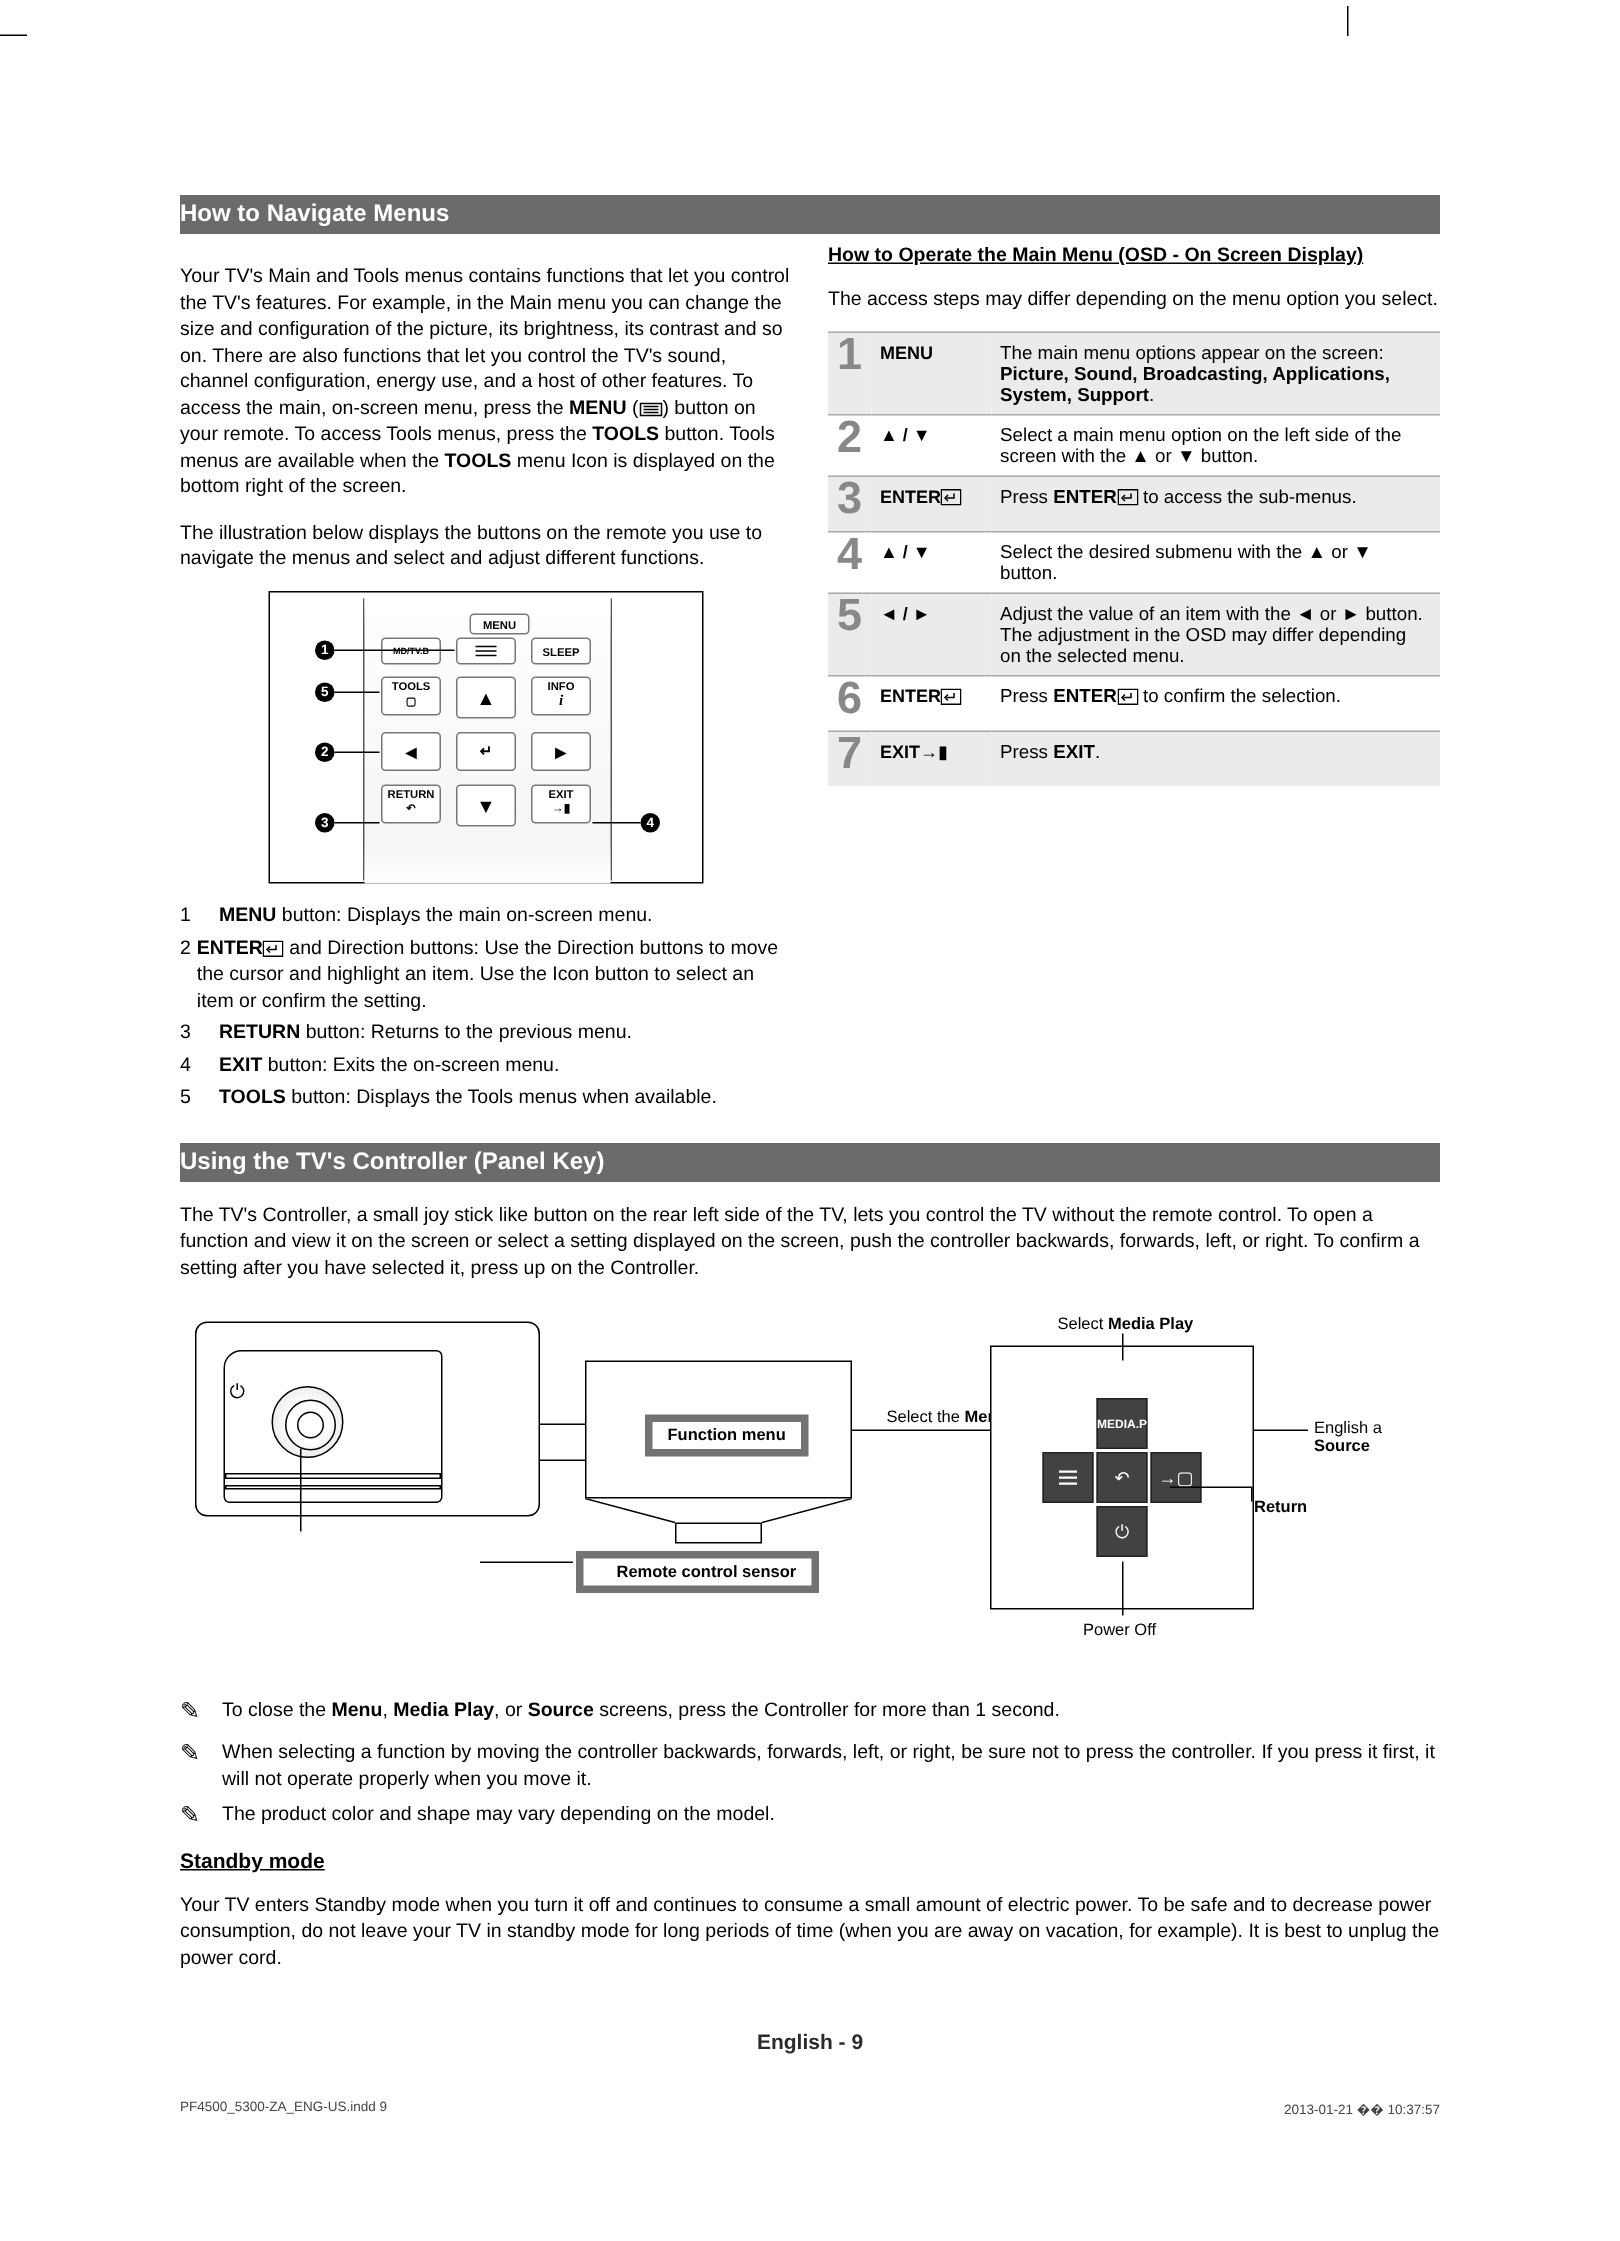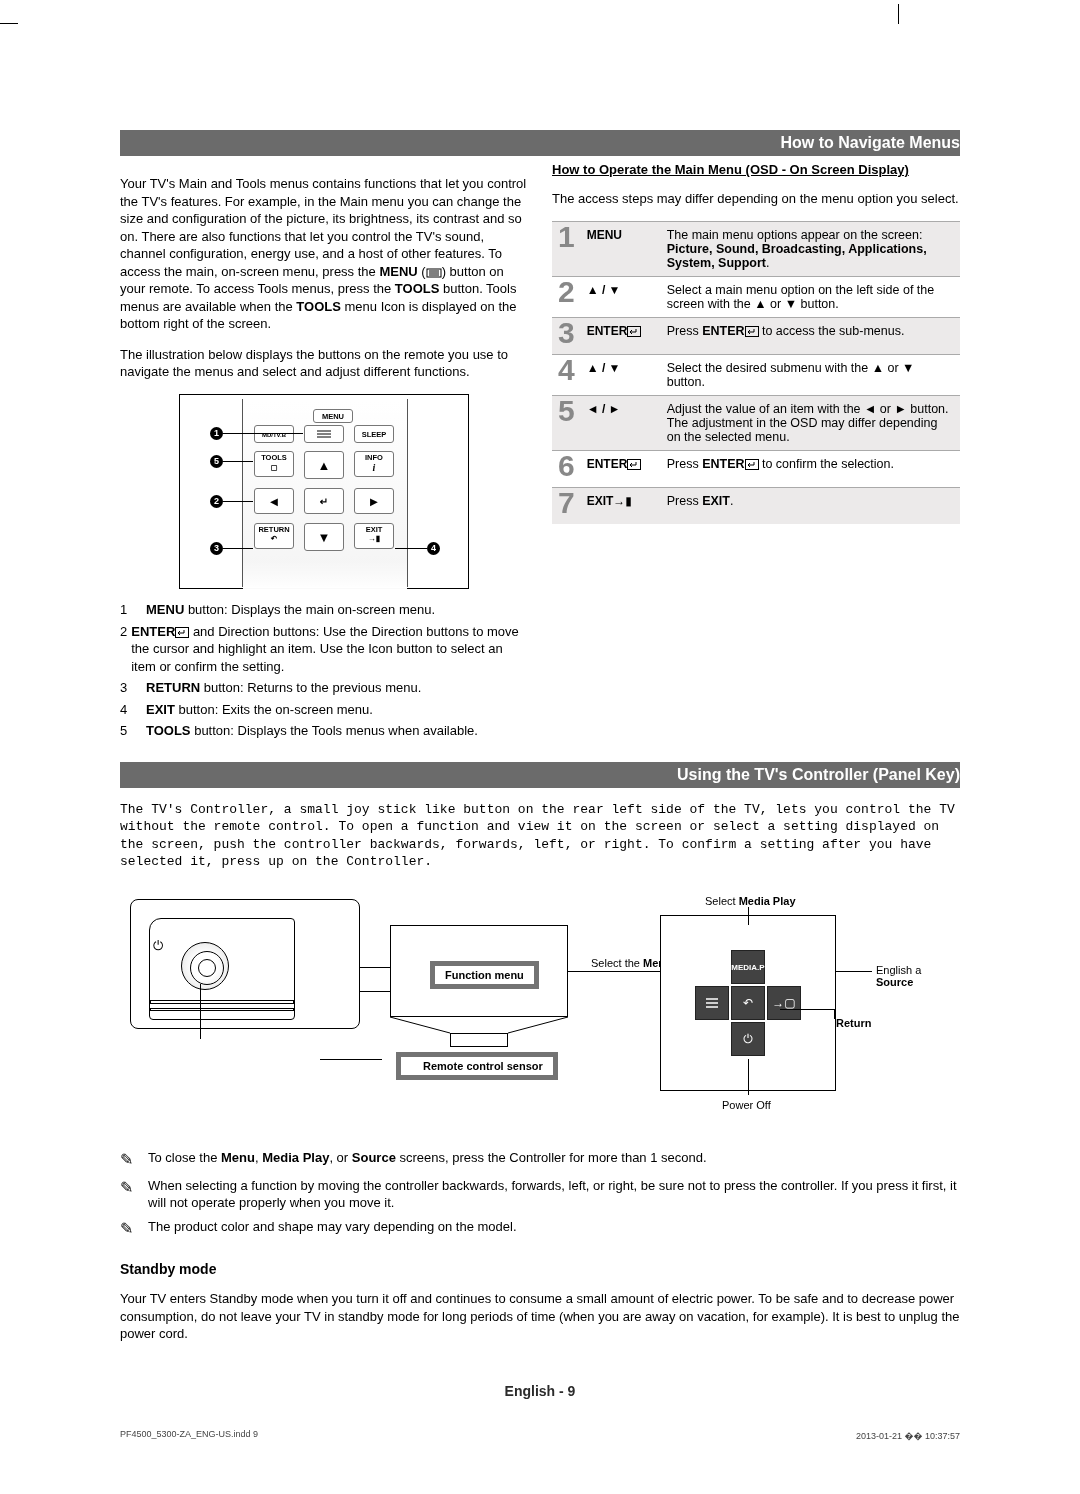--- a/index.html
+++ b/index.html
@@ -19,21 +19,21 @@
   .short-vert { border-left: 1px solid #000; height: 20px; position:absolute; top:4px; left: 898px; }
 
   .content {
     width: 840px;
     margin: 0 auto;
     margin-top: 90px;
   }
   .section-header {
     background: #6b6b6b;
     color: #fff;
-    text-align: right;
+    text-align: left;
     font-weight: bold;
     padding: 4px 0;
     font-size: 16px;
     margin-bottom: 6px;
   }
   .two-col {
     display: flex;
     gap: 24px;
   }
   .col { flex: 1; }
@@ -91,21 +91,21 @@
     padding-top: 0;
     line-height: 1;
   }
   .step-table .btn-col { width: 80px; font-weight: bold; font-size: 12px; }
   .step-table tr.even { background: #eceaea; }
 
   .legend { margin-top: 12px; }
   .legend-row { display: flex; margin-bottom: 4px; line-height: 1.35; }
   .legend-num { width: 26px; }
 
-  .controller-para { line-height: 1.35; font-family: Liberation Mono, monospace; }
+  .controller-para { line-height: 1.35; }
   .controller-diagram {
     position: relative;
     width: 840px; height: 250px;
     margin: 18px 0 10px 0;
   }
   .tv-back {
     position: absolute; left: 10px; top: 10px;
     width: 230px; height: 130px; border: 1.5px solid #000; border-radius: 8px;
     background: #fff;
   }
@@ -138,21 +138,21 @@
   .dpad-cell { position:absolute; width:34px; height:34px; border:1px solid #222; background:#424242; color:#fff; font-size:12px; display:flex; align-items:center; justify-content:center; }
   .dpad-cell.top { left:36px; top:0; font-size: 8px; font-weight:bold; }
   .dpad-cell.left { left:0; top:36px; }
   .dpad-cell.mid { left:36px; top:36px; }
   .dpad-cell.right { left:72px; top:36px; }
   .dpad-cell.bot { left:36px; top:72px; }
   .line { position:absolute; background:#000; }
 
   .note-row { display:flex; gap: 8px; margin: 6px 0; line-height:1.35; align-items:flex-start; }
   .note-icon { font-size: 16px; width: 20px; flex: none; }
-  .section-sub { font-weight: bold; font-size: 14px; margin-top: 22px; }
+  .section-sub { font-weight: bold; text-decoration: underline; font-size: 14px; margin-top: 10px; }
   .footer-bar {
     text-align: center; font-weight: bold; color:#2b2b2b;
     margin-top: 40px; font-size: 14px;
   }
   .print-line {
     display:flex; justify-content:space-between; font-size: 9px; color:#444;
     width: 840px; margin: 30px auto 0 auto;
   }
   svg.icon { vertical-align: -2px; }
 </style>
@@ -327,21 +327,21 @@
       <div class="func-box"></div>
 
       <svg style="position:absolute; left:270px; top:128px;" width="178" height="30">
         <line x1="0" y1="0" x2="60" y2="16" stroke="#000"></line>
         <line x1="178" y1="0" x2="118" y2="16" stroke="#000"></line>
       </svg>
       <div class="sensor-box" style="left:330px; top:144px; width:58px; height:14px;"></div>
       <div class="box-label" style="position:absolute; left:310px; top:72px;">Function menu</div>
       <div class="line" style="left:80px; top:95px; width:1px; height:55px"></div>
       <div class="line" style="left:200px; top:170px; width:62px; height:1px"></div>
-      <div class="box-label" style="position:absolute; left:276px; top:163px;padding-left:22px;">Remote control sensor</div>
+      <div class="box-label" style="position:absolute; left:264px; top:163px;padding-left:22px;">Remote control sensor</div>
 
       <div class="line" style="left:448px; top:82px; width:92px; height:1px"></div>
       <div style="position:absolute; left:471px; top:68px; font-size:11px"><span>Select the</span> <span class="bold">Menu</span></div>
 
       <div class="controller-zoom">
         <div class="dpad-wrap">
           <div class="dpad-cell top">MEDIA.P</div>
           <div class="dpad-cell left">
               <svg width="16" height="12">
                 <line x1="2" y1="2" x2="14" y2="2" stroke="#fff" stroke-width="1.5"></line>

